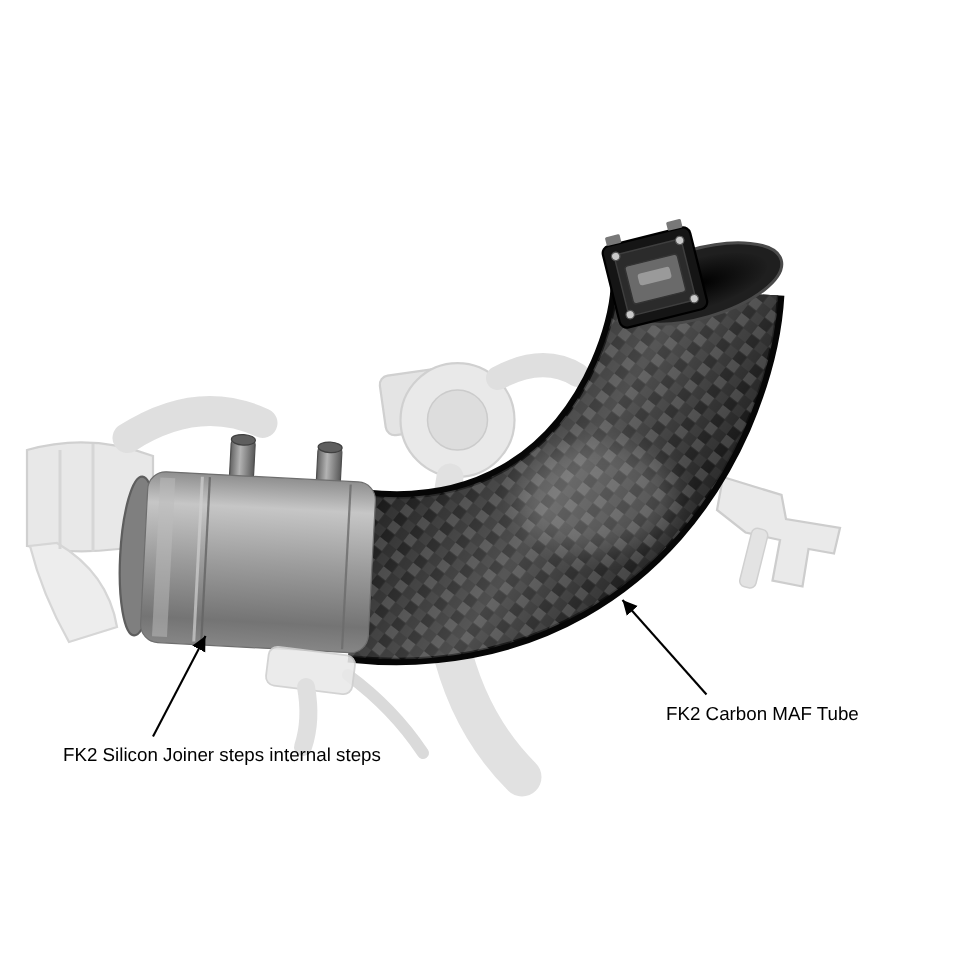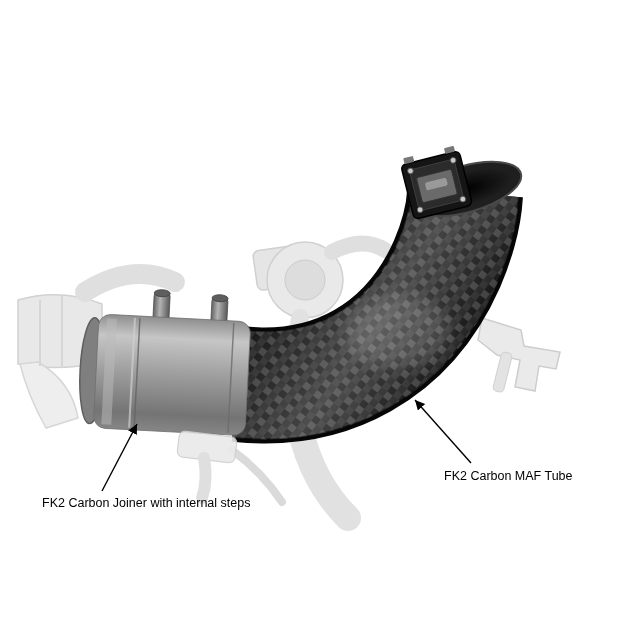--- a/index.html
+++ b/index.html
@@ -149,17 +149,17 @@
       <rect x="178" y="434" width="58" height="26" rx="6" fill="#e9e9e9" stroke="#cfcfcf" stroke-width="1.2" transform="rotate(7 207 447)"></rect>
       <path d="M 204 458 Q 208 480 202 498" fill="none" stroke="#dcdcdc" stroke-width="12" stroke-linecap="round"></path>
     </g>
 
     <g>
       <line x1="102" y1="491" x2="137" y2="424" stroke="#000000" stroke-width="1.4" marker-end="url(#arrowHead)"></line>
       <line x1="471" y1="463" x2="415" y2="400" stroke="#000000" stroke-width="1.4" marker-end="url(#arrowHead)"></line>
     </g>
   </svg>
 
-  <div class="annotation-label left">FK2 Carbon Joiner with internal steps</div>
+  <div class="annotation-label left">FK2 Silicon Joiner steps internal steps</div>
 
   <div class="annotation-label right">FK2 Carbon MAF Tube</div>
 
 </div>
 
 </body></html>

